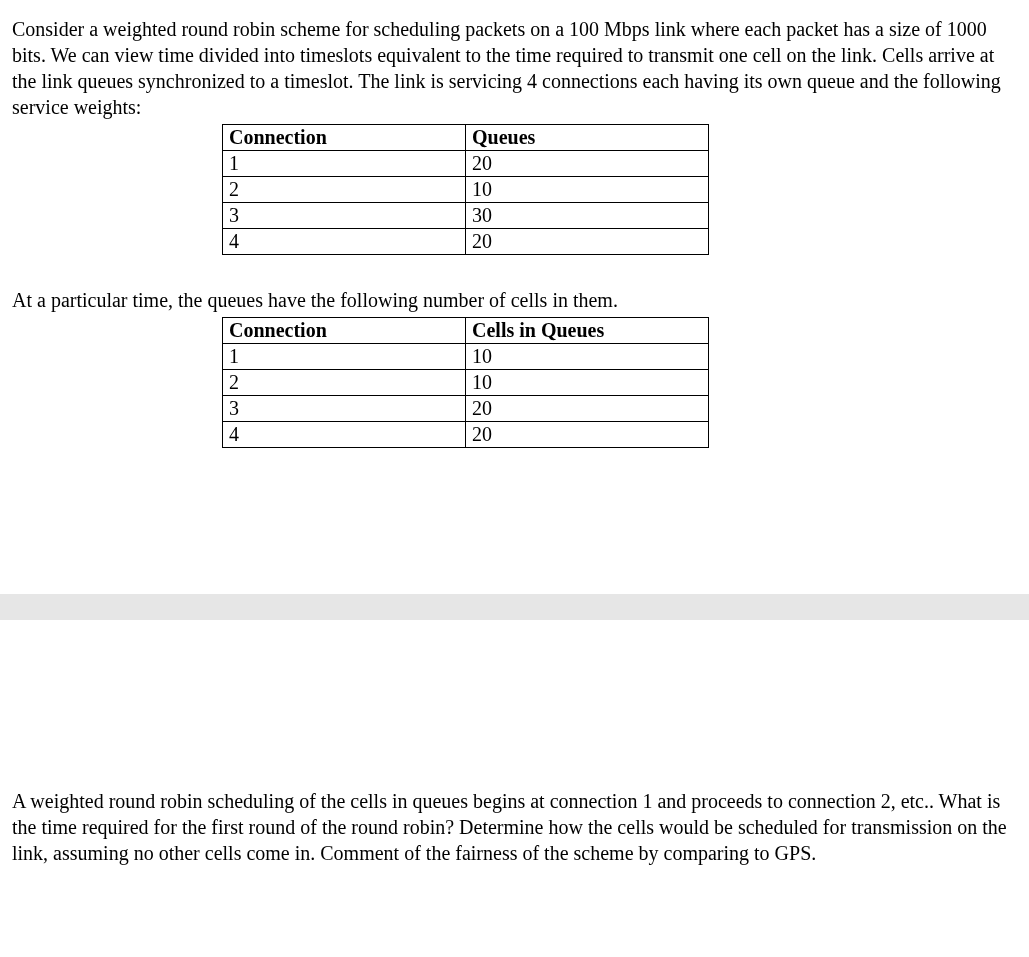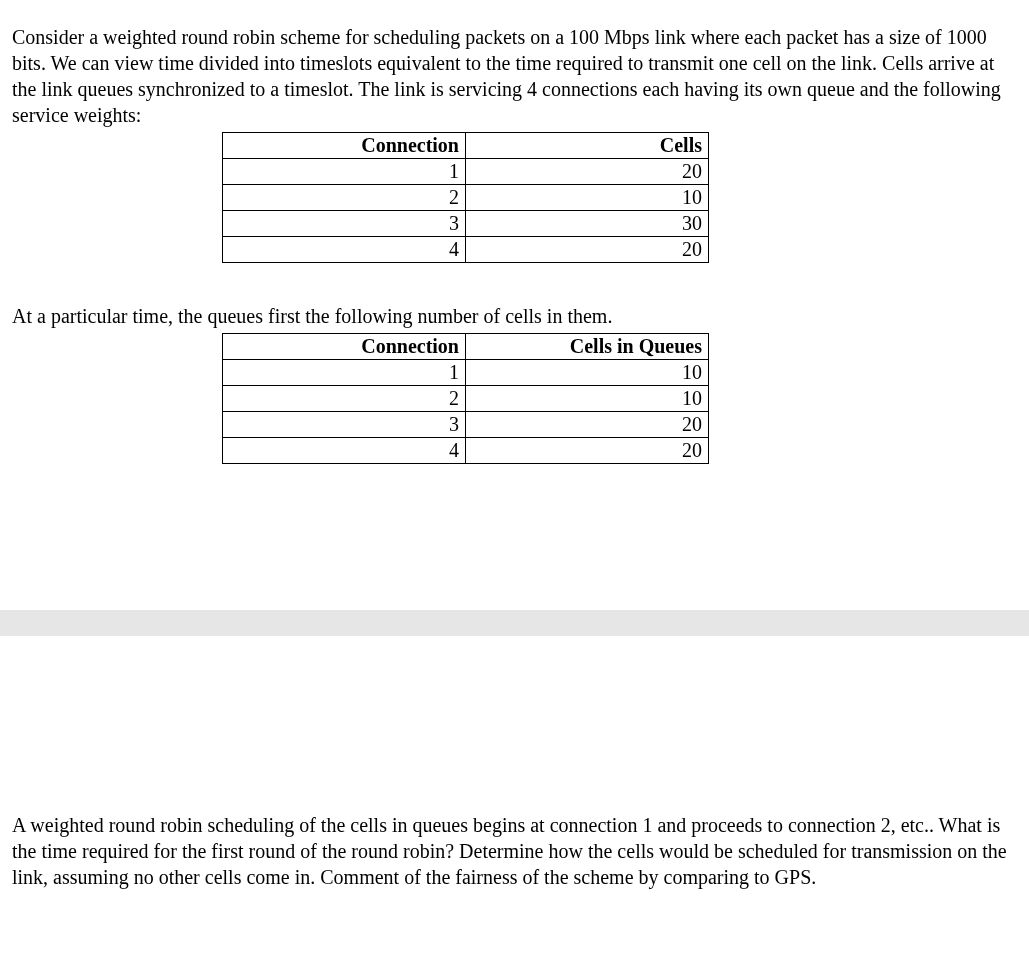--- a/index.html
+++ b/index.html
@@ -6,31 +6,31 @@
       font-family: "Times New Roman", Times, serif;
       font-size: 20px;
       color: #000;
       margin: 0;
       padding: 8px 12px;
       background: #fff;
       width: 1029px;
       box-sizing: border-box;
     }
     p {
-      margin: 16px 0 4px 0;
+      margin: 8px 0 4px 0;
       line-height: 1.3;
     }
     table {
       border-collapse: collapse;
       margin: 0 0 6px 210px;
     }
     th, td {
       border: 1px solid #000;
       padding: 1px 6px;
-      text-align: right;
+      text-align: left;
       font-family: "Times New Roman", Times, serif;
       font-size: 20px;
       font-weight: normal;
     }
     th {
       font-weight: bold;
     }
     .col1 { width: 230px; }
     .col2 { width: 230px; }
     .big-gap {
@@ -47,21 +47,21 @@
   </style>
 </head>
 <body>
 
 <p>Consider a weighted round robin scheme for scheduling packets on a 100 Mbps link where each packet has a size of 1000 bits. We can view time divided into timeslots equivalent to the time required to transmit one cell on the link. Cells arrive at the link queues synchronized to a timeslot. The link is servicing 4 connections each having its own queue and the following service weights:</p>
 
 <table>
   <tbody>
       <tr>
     <th class="col1">Connection</th>
-    <th class="col2">Cells</th>
+    <th class="col2">Queues</th>
   </tr>
   <tr>
     <td>1</td>
     <td>20</td>
   </tr>
   <tr>
     <td>2</td>
     <td>10</td>
   </tr>
   <tr>
@@ -70,21 +70,21 @@
   </tr>
   <tr>
     <td>4</td>
     <td>20</td>
   </tr>
 </tbody>
   </table>
 
 <div style="height:18px"></div>
 
-<p>At a particular time, the queues first the following number of cells in them.</p>
+<p>At a particular time, the queues have the following number of cells in them.</p>
 
 <table>
   <tbody>
       <tr>
     <th class="col1">Connection</th>
     <th class="col2">Cells in Queues</th>
   </tr>
   <tr>
     <td>1</td>
     <td>10</td>

